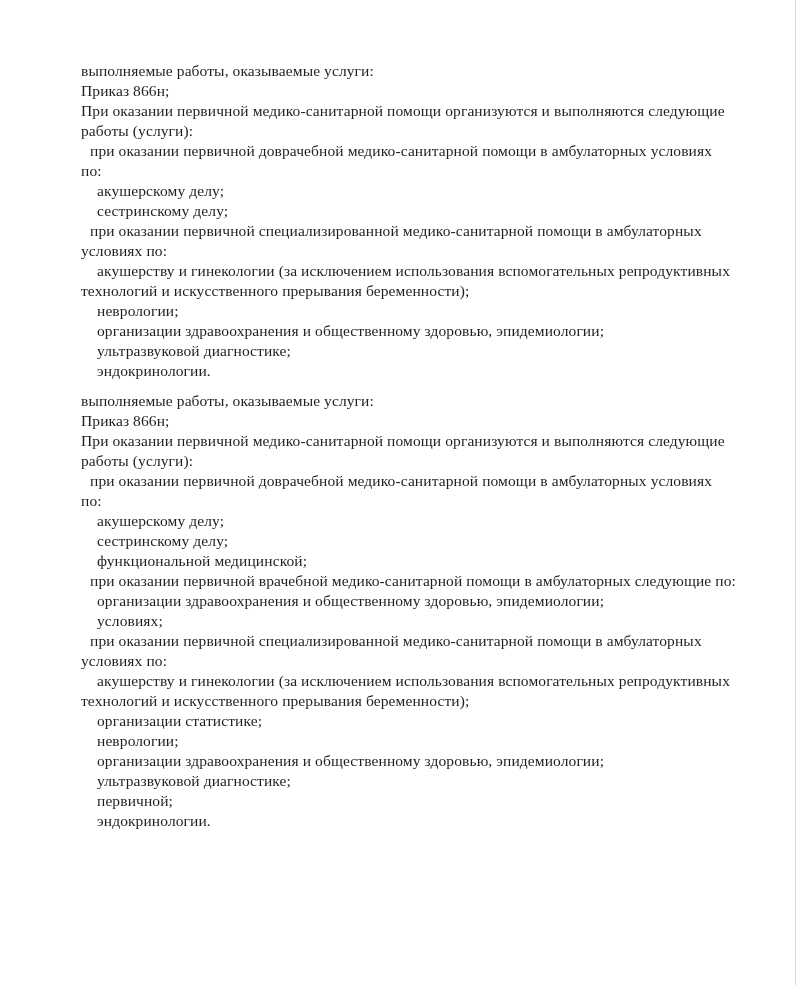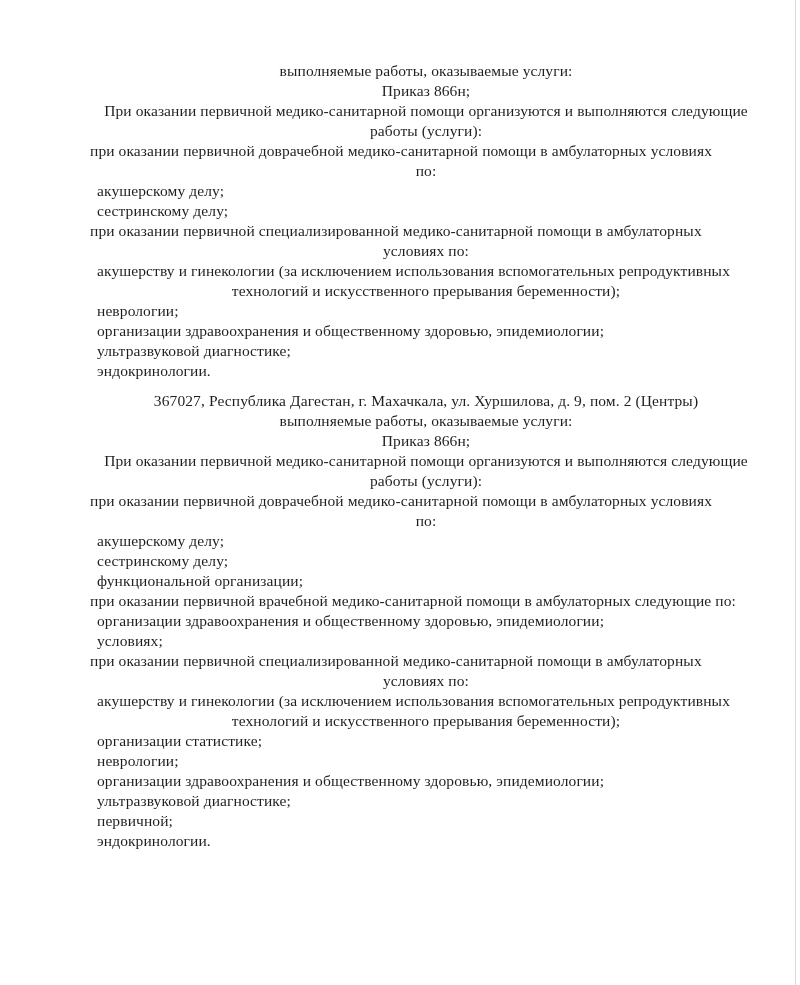--- a/index.html
+++ b/index.html
@@ -35,21 +35,21 @@
     top: 61px;
     width: 690px;
     color: #1f1f1f;
     font-size: 15.5px;
     line-height: 20px;
     letter-spacing: 0.1px;
   }
   .section { margin: 0; }
   .section + .section { margin-top: 10px; }
   .section .line { white-space: nowrap; }
-  .line.indent-0 { padding-left: 0; text-align: center; }
+  .line.indent-0 { padding-left: 0; }
   .line.indent-1 { padding-left: 9px; }
   .line.indent-2 { padding-left: 16px; }
 </style>
 </head>
 <body>
 
 <div class="page">
   <div class="doc-body">
       <div class="section">
         <div class="line indent-0">выполняемые работы, оказываемые услуги:</div>
@@ -63,30 +63,29 @@
         <div class="line indent-1">при оказании первичной специализированной медико-санитарной помощи в амбулаторных</div>
         <div class="line indent-0">условиях по:</div>
         <div class="line indent-2">акушерству и гинекологии (за исключением использования вспомогательных репродуктивных</div>
         <div class="line indent-0">технологий и искусственного прерывания беременности);</div>
         <div class="line indent-2">неврологии;</div>
         <div class="line indent-2">организации здравоохранения и общественному здоровью, эпидемиологии;</div>
         <div class="line indent-2">ультразвуковой диагностике;</div>
         <div class="line indent-2">эндокринологии.</div>
       </div>
       <div class="section">
-        <div class="line indent-0">367027, Республика Дагестан, г. Махачкала, ул. Хуршилова, д. 9, пом. 2 (Центры)</div>
         <div class="line indent-0">выполняемые работы, оказываемые услуги:</div>
         <div class="line indent-0">Приказ 866н;</div>
         <div class="line indent-0">При оказании первичной медико-санитарной помощи организуются и выполняются следующие</div>
         <div class="line indent-0">работы (услуги):</div>
         <div class="line indent-1">при оказании первичной доврачебной медико-санитарной помощи в амбулаторных условиях</div>
         <div class="line indent-0">по:</div>
         <div class="line indent-2">акушерскому делу;</div>
         <div class="line indent-2">сестринскому делу;</div>
-        <div class="line indent-2">функциональной организации;</div>
+        <div class="line indent-2">функциональной медицинской;</div>
         <div class="line indent-1">при оказании первичной врачебной медико-санитарной помощи в амбулаторных следующие по:</div>
         <div class="line indent-2">организации здравоохранения и общественному здоровью, эпидемиологии;</div>
         <div class="line indent-2">условиях;</div>
         <div class="line indent-1">при оказании первичной специализированной медико-санитарной помощи в амбулаторных</div>
         <div class="line indent-0">условиях по:</div>
         <div class="line indent-2">акушерству и гинекологии (за исключением использования вспомогательных репродуктивных</div>
         <div class="line indent-0">технологий и искусственного прерывания беременности);</div>
         <div class="line indent-2">организации статистике;</div>
         <div class="line indent-2">неврологии;</div>
         <div class="line indent-2">организации здравоохранения и общественному здоровью, эпидемиологии;</div>

